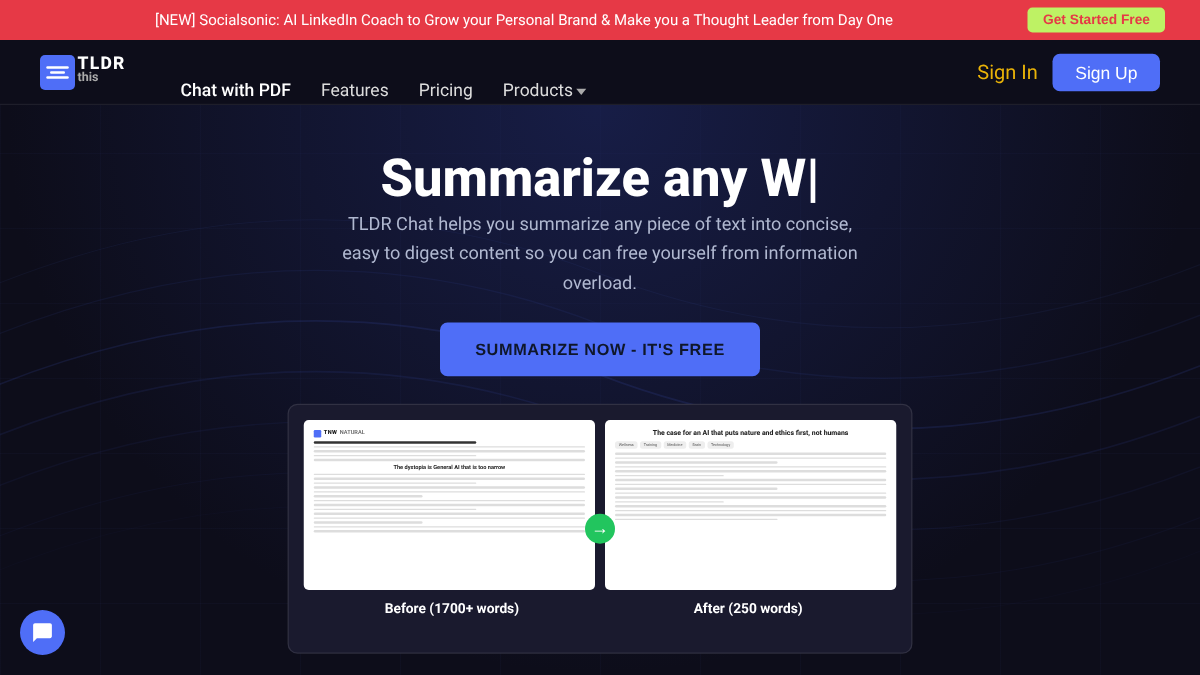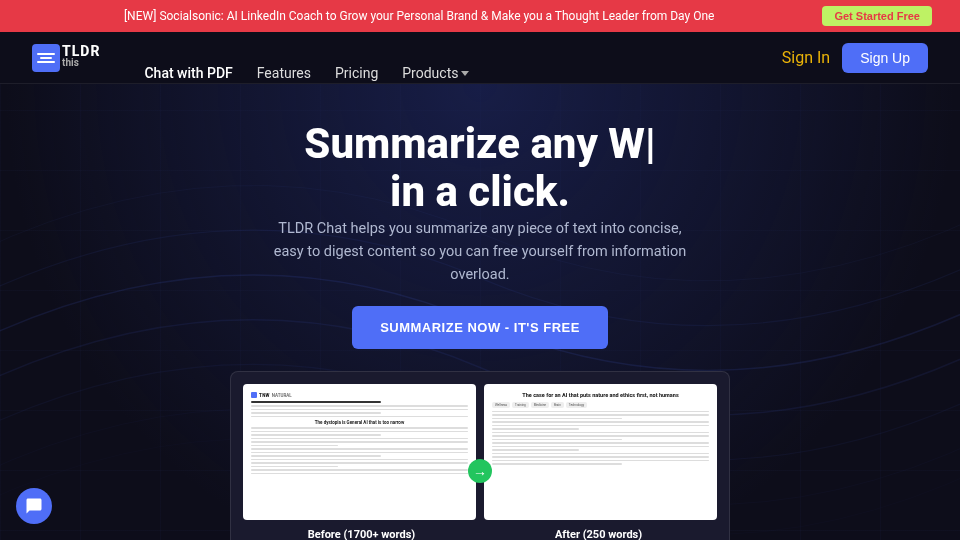--- a/index.html
+++ b/index.html
@@ -198,21 +198,21 @@
       color: #b0b8d0;
       max-width: 420px;
       margin: 0 auto 20px;
       line-height: 1.6;
       position: relative;
       z-index: 1;
     }
 
     .summarize-btn {
       background: #4f6ef7;
-      color: #ffffff;
+      color: #0f172a;
       font-size: 13px;
       font-weight: 700;
       padding: 14px 28px;
       border-radius: 6px;
       border: none;
       cursor: pointer;
       letter-spacing: 0.5px;
       position: relative;
       z-index: 1;
     }
@@ -420,21 +420,20 @@
       <path d="M-100,260 Q200,140 480,220 Q760,300 1060,180" fill="none" stroke="#4f6ef7" stroke-width="0.8" opacity="0.2"></path>
       <path d="M-100,170 Q200,50 480,130 Q760,210 1060,90" fill="none" stroke="#4f6ef7" stroke-width="0.8" opacity="0.25"></path>
       <path d="M-100,290 Q200,170 480,250 Q760,330 1060,210" fill="none" stroke="#4f6ef7" stroke-width="0.6" opacity="0.15"></path>
       <path d="M-100,140 Q200,20 480,100 Q760,180 1060,60" fill="none" stroke="#6080ff" stroke-width="0.6" opacity="0.2"></path>
       <path d="M-100,310 Q200,190 480,270 Q760,350 1060,230" fill="none" stroke="#4f6ef7" stroke-width="0.5" opacity="0.12"></path>
     </svg>
   </div>
 
   <h1>
     <span>Summarize any W|</span><br>
-    <span>in a click.</span>
   </h1>
   <p class="subtitle">TLDR Chat helps you summarize any piece of text into concise, easy to digest content so you can free yourself from information overload.</p>
   <button class="summarize-btn">SUMMARIZE NOW - IT'S FREE</button>
 
   
   <div id="demo">
     <div class="demo-container">
       <div class="demo-panels">
 
         <div class="demo-panel left">

